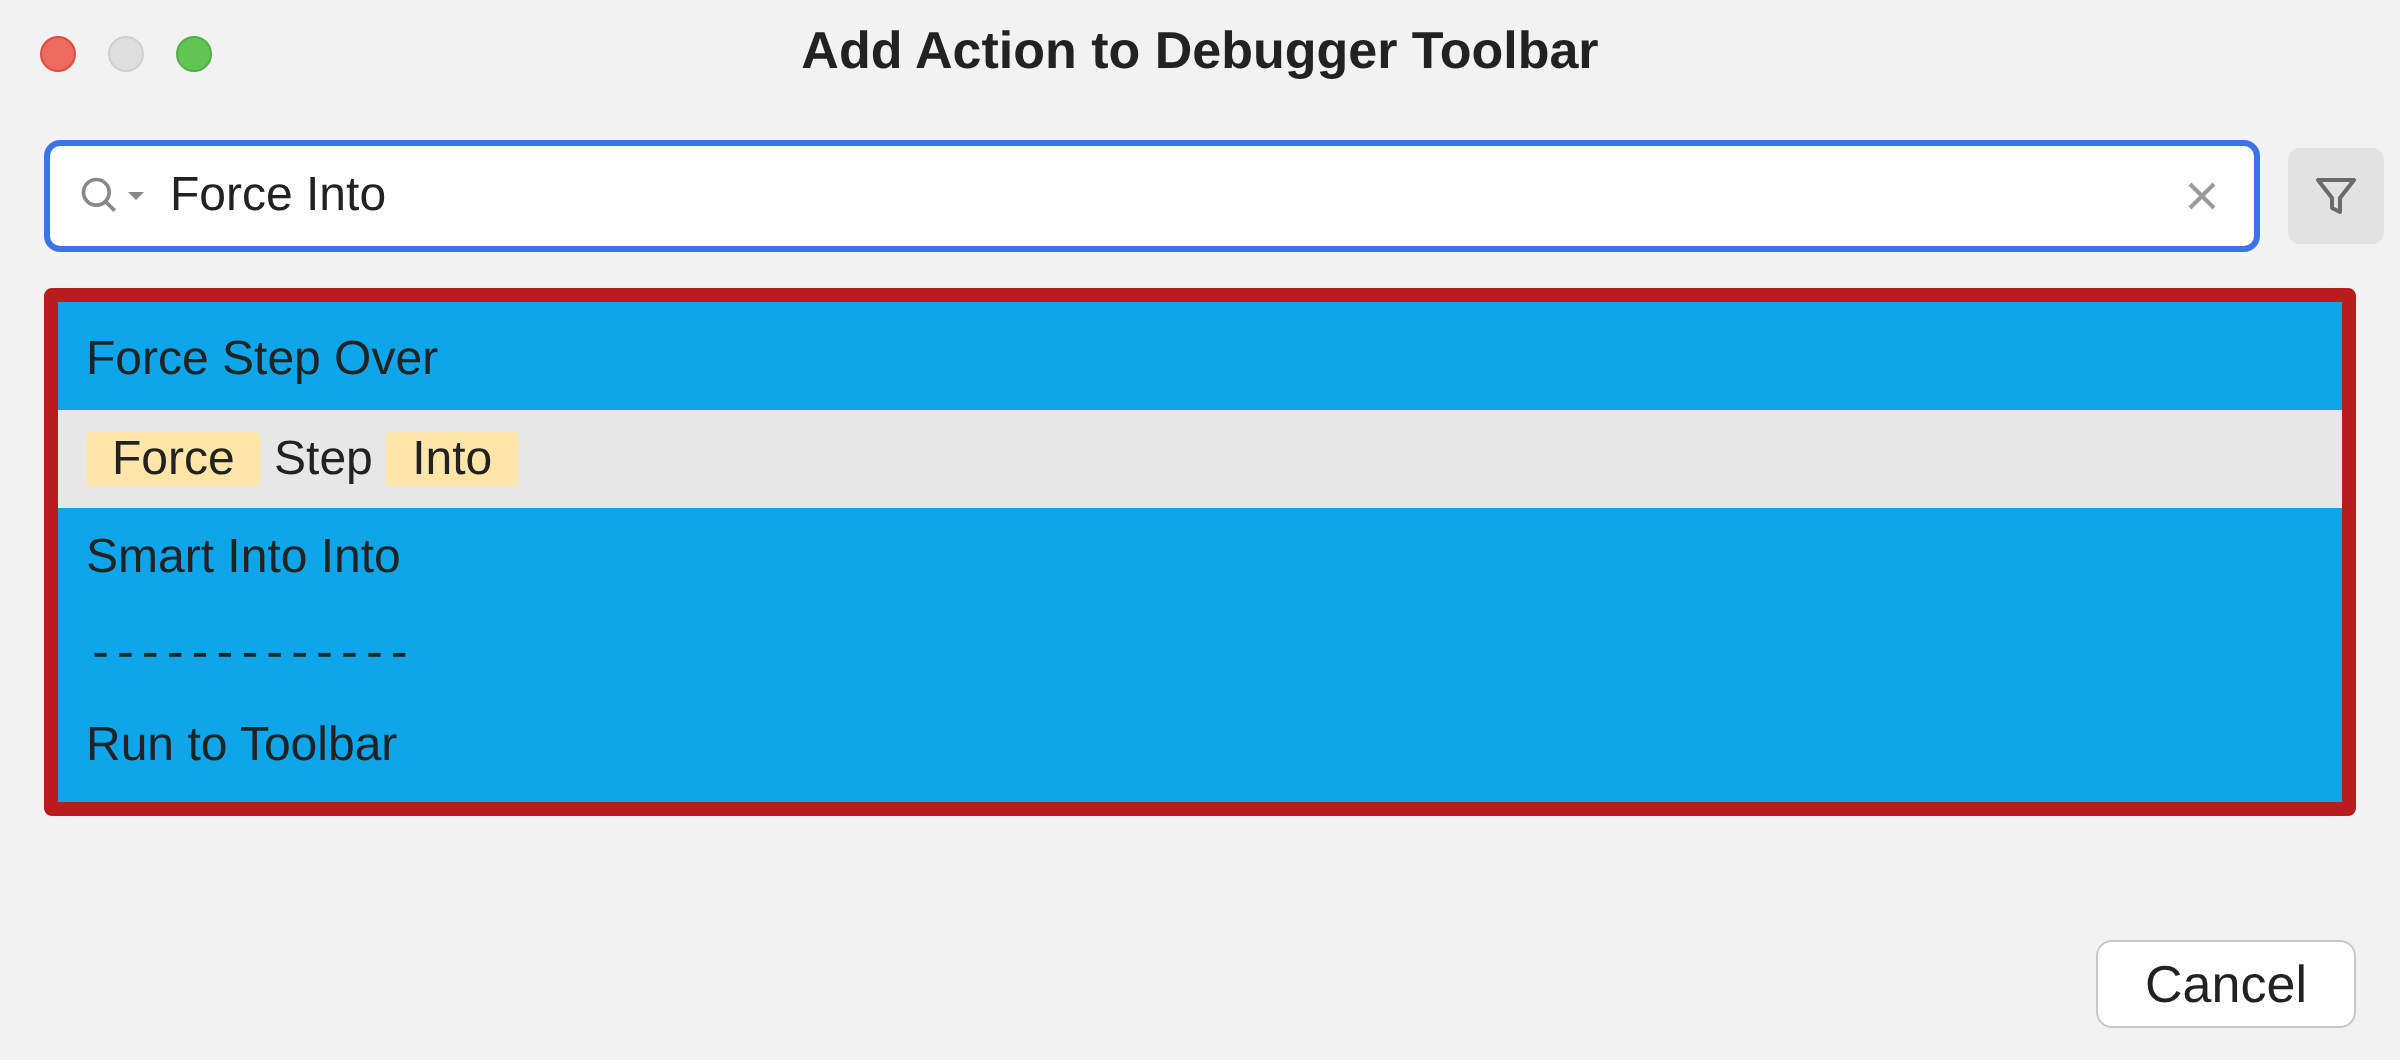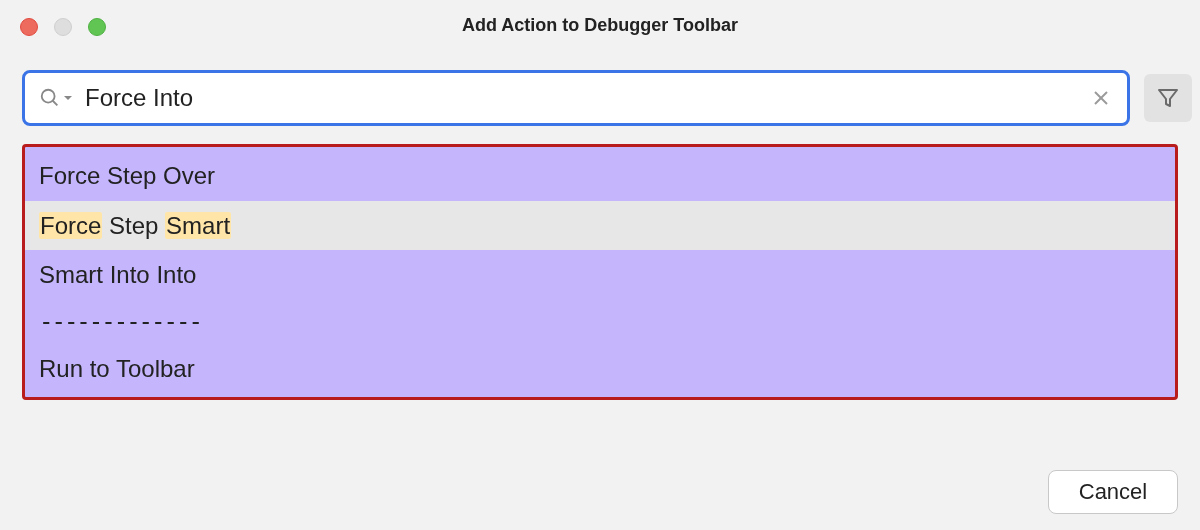--- a/index.html
+++ b/index.html
@@ -32,21 +32,21 @@
       width: 18px;
       height: 18px;
       border-radius: 50%;
     }
     .tl-red { background: #ec6a5e; border: 1px solid #e24b3f; }
     .tl-gray { background: #dedede; border: 1px solid #cfcfcf; }
     .tl-green { background: #61c554; border: 1px solid #4fb142; }
     .window-title {
       width: 100%;
       text-align: center;
-      font-size: 18px;
+      font-size: 26px;
       font-weight: 700;
       color: #222;
     }
     .search-row {
       display: flex;
       align-items: center;
       padding: 20px 8px 10px 22px;
       gap: 14px;
     }
     .search-wrap {
@@ -88,61 +88,61 @@
       width: 48px;
       height: 48px;
       background: #e2e2e2;
       border-radius: 6px;
       display: flex;
       align-items: center;
       justify-content: center;
       cursor: pointer;
     }
     .results {
-      background: #c4b5fd;
-      border: 3px solid #b91c1c;
+      background: #0ea5e9;
+      border: 7px solid #b91c1c;
       border-radius: 4px;
       margin: 8px 22px 0 22px;
       padding: 4px 0;
     }
     .result-item {
       padding: 8px 14px;
       font-size: 24px;
       color: #222;
       cursor: pointer;
       line-height: 1.4;
     }
     .result-item.selected {
       background: #e7e7e7;
     }
     mark {
       background: #ffe6a8;
       color: #222;
       border-radius: 2px;
-      padding: 0 1px;
+      padding: 0 13px;
     }
     .separator {
       padding: 8px 14px;
       font-size: 24px;
       color: #222;
       font-family: monospace;
       letter-spacing: -2px;
     }
     .footer {
       position: absolute;
       bottom: 16px;
       right: 22px;
       display: flex;
       gap: 14px;
     }
     .btn {
       min-width: 130px;
       height: 44px;
       border-radius: 8px;
-      font-size: 22px;
+      font-size: 26px;
       display: flex;
       align-items: center;
       justify-content: center;
       cursor: pointer;
       border: 1px solid transparent;
     }
     .btn-cancel {
       background: #fff;
       border: 1px solid #c8c8c8;
       color: #222;
@@ -187,21 +187,21 @@
   <div class="filter-btn">
     <svg width="24" height="24" viewBox="0 0 24 24" fill="none" stroke="#6b6b6b" stroke-width="2" stroke-linejoin="round" stroke-linecap="round">
       <path d="M3 4 H21 L14 13 V20 L10 18 V13 Z"></path>
     </svg>
   </div>
 </div>
 
 <div class="results">
   <div class="result-item">Force Step Over</div>
   <div class="result-item selected">
-    <mark>Force</mark> Step <mark>Smart</mark>
+    <mark>Force</mark> Step <mark>Into</mark>
   </div>
   <div class="result-item">Smart Into Into</div>
   <div class="separator">-------------</div>
   <div class="result-item">Run to Toolbar</div>
 </div>
 
 <div class="footer">
   <div class="btn btn-cancel">Cancel</div>
 </div>
 

